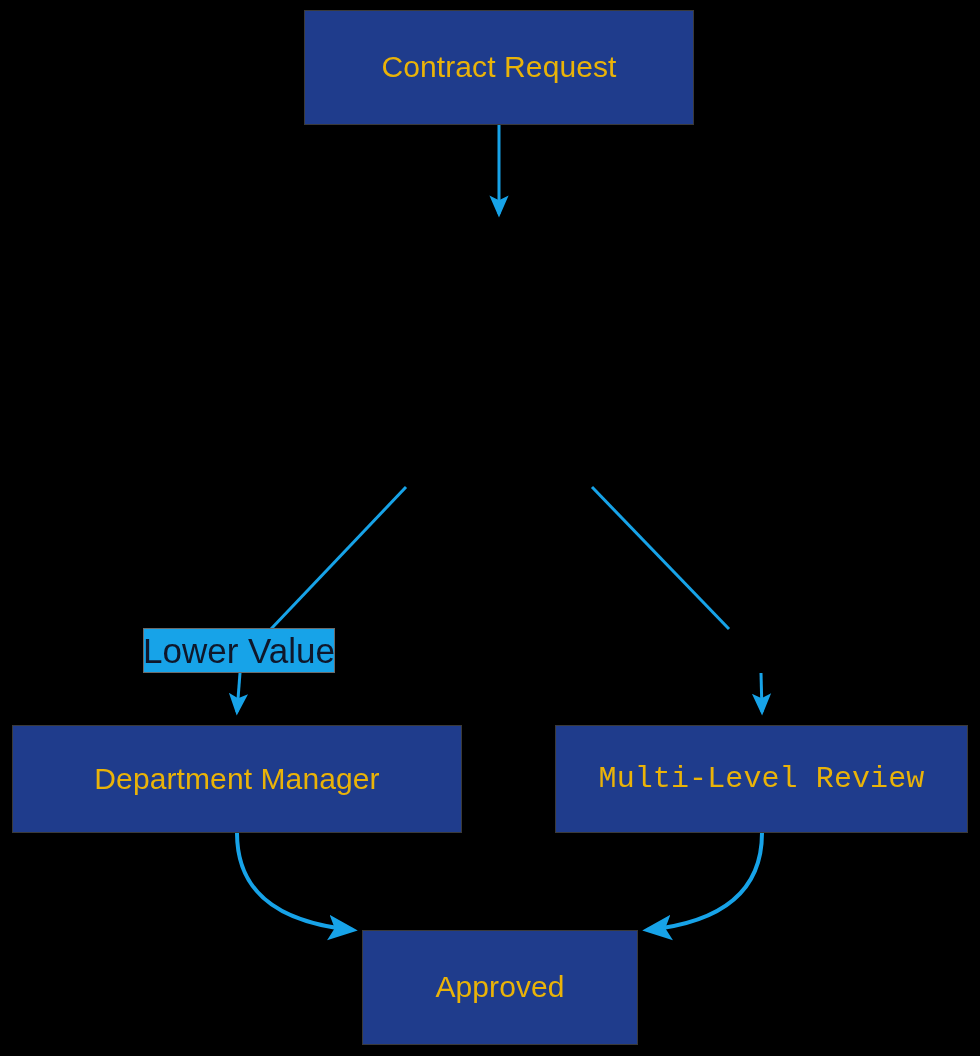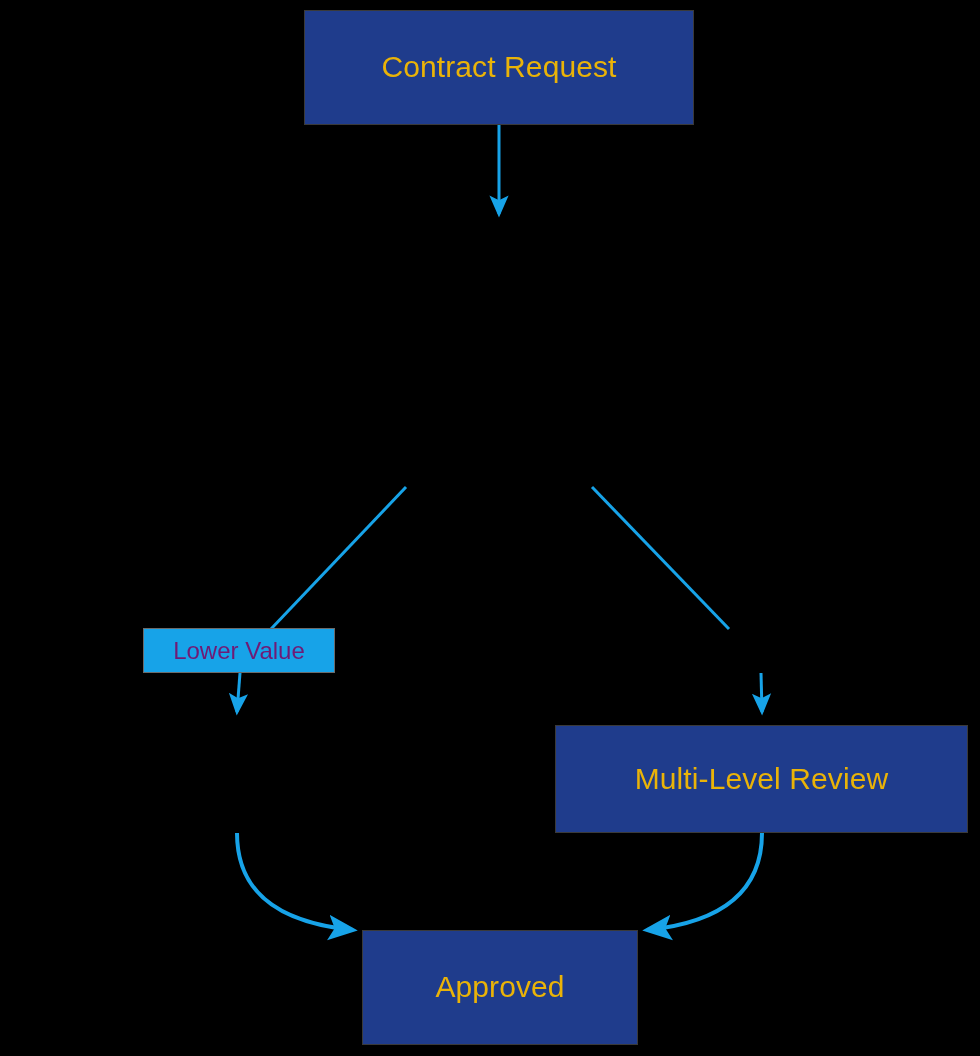--- a/index.html
+++ b/index.html
@@ -70,25 +70,25 @@
     box-sizing: border-box;
     display: flex;
     align-items: center;
     justify-content: center;
     background: #17A3E8;
     border: 1px solid #6b6b6b;
     color: #ffffff;
     z-index: 4;
   }
   .edge-label-text {
-    font-size: 24px;
+    font-size: 35px;
     font-weight: 400;
     white-space: nowrap;
     line-height: 1;
-    color: #701a75;
+    color: #0f172a;
     padding: 0 3px;
   }
 </style>
 </head>
 <body>
 
 <div id="diagram-root">
 
   <svg id="edges-layer" viewBox="0 0 980 1056" width="980" height="1056" xmlns="http://www.w3.org/2000/svg">
     <defs>
@@ -110,22 +110,25 @@
     <path d="M237,833 C237,888 272,922 353,930" fill="none" stroke="#17A3E8" stroke-width="4" marker-end="url(#arrowhead)"></path>
 
     <path d="M762,833 C762,888 727,922 647,930" fill="none" stroke="#17A3E8" stroke-width="4" marker-end="url(#arrowhead)"></path>
   </svg>
 
   <div class="node node-rect" style="left:304px; top:10px; width:390px; height:115px;">
     <span class="node-label-text">Contract Request</span>
   </div>
 
 
+  <div class="node node-rect" style="left:12px; top:725px; width:450px; height:108px;">
+    <span class="node-label-text">Department Manager</span>
+  </div>
 
-  <div class="node node-rect" style="left:555px; top:725px; width:413px; height:108px;">
+  <div class="node node-rect" style="left:555px; top:725px; width:413px; height:108px;font-family:Liberation Mono, monospace;">
     <span class="node-label-text">Multi-Level Review</span>
   </div>
 
   <div class="node node-rect" style="left:362px; top:930px; width:276px; height:115px;">
     <span class="node-label-text">Approved</span>
   </div>
 
   <div class="edge-label" style="left:143px; top:628px; width:192px; height:45px;">
     <span class="edge-label-text">Lower Value</span>
   </div>

